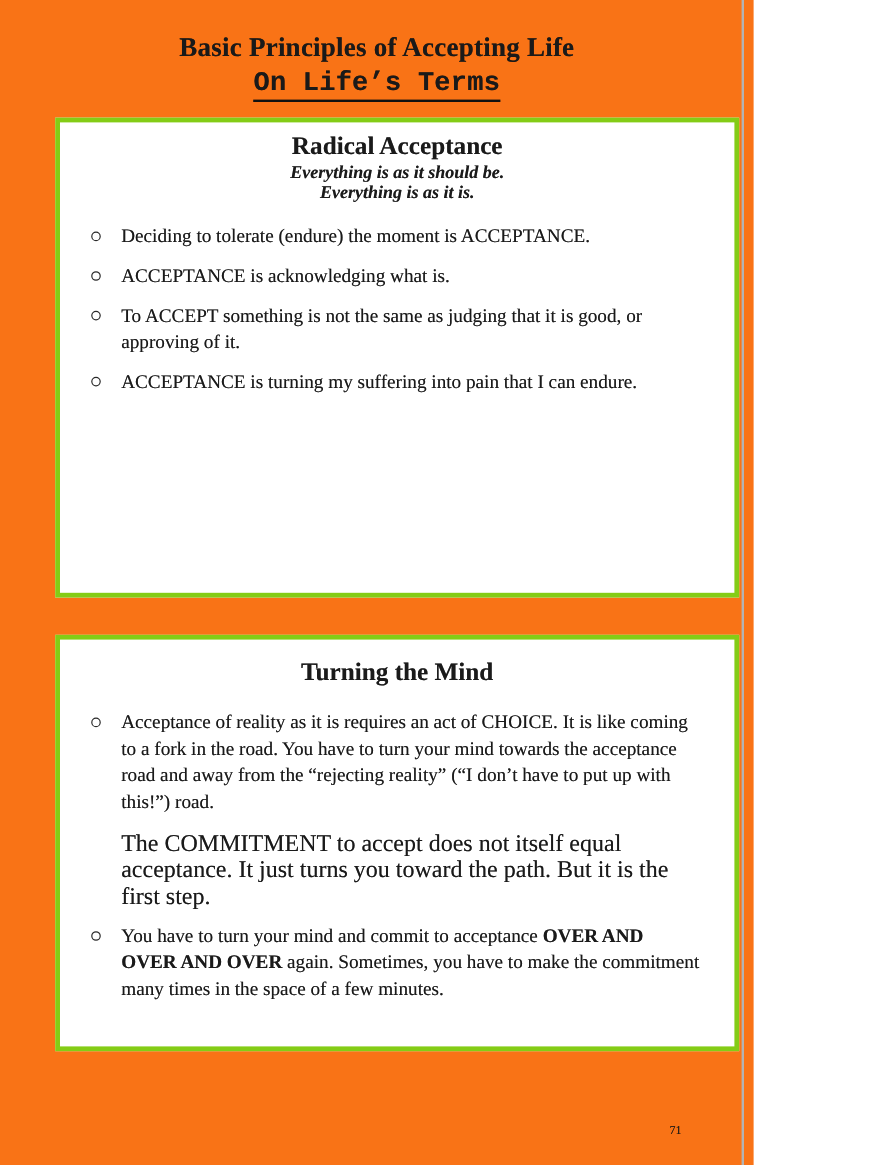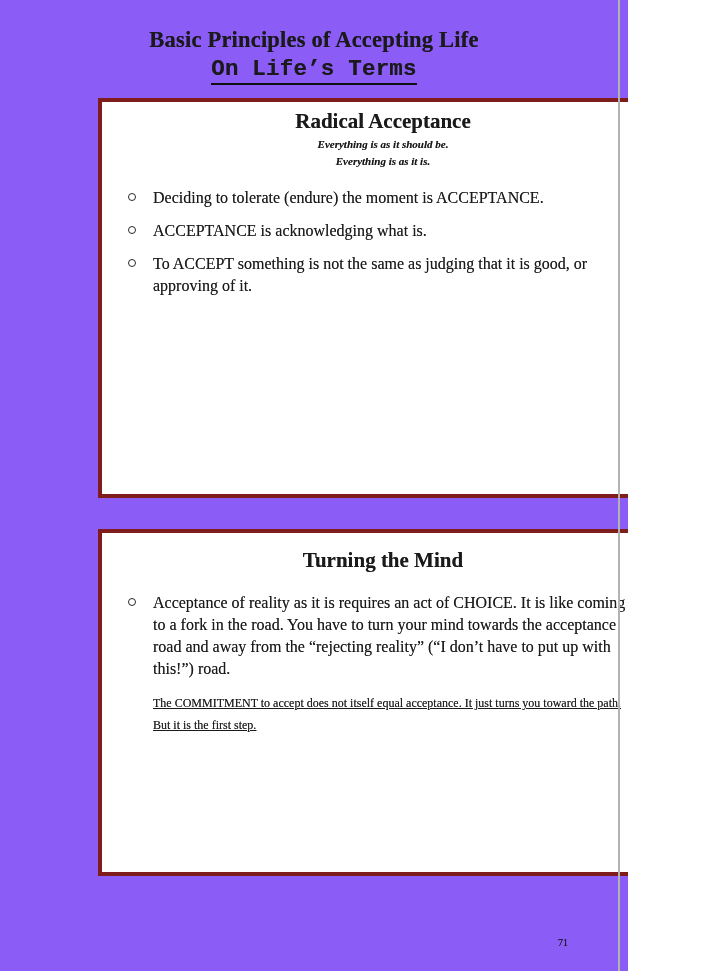--- a/index.html
+++ b/index.html
@@ -5,21 +5,21 @@
   * { margin: 0; padding: 0; box-sizing: border-box; }
   html, body { background: #ffffff; }
   body {
     font-family: "Liberation Serif", "DejaVu Serif", serif;
     color: #1a1a1a;
   }
   .page {
     position: relative;
     width: 628px;
     height: 971px;
-    background: #8b5cf6;
+    background: #f97316;
     overflow: hidden;
     text-shadow: 0 0 0.5px rgba(0,0,0,0.55); 
   }
   .scan-edge {
     position: absolute;
     top: 0;
     right: 8px;
     width: 2px;
     height: 100%;
     background: #b3b3b3;
@@ -34,22 +34,22 @@
     letter-spacing: 0.2px;
   }
   .doc-title .underlined {
     display: inline-block;
     border-bottom: 2.5px solid #111;
     padding-bottom: 0px;
     font-family: Liberation Mono, monospace;
   }
   .box {
     width: 570px;
-    margin-left: 98px;
-    border: 4px solid #7f1d1d;
+    margin-left: 46px;
+    border: 4px solid #84cc16;
     background: #ffffff;
     overflow: hidden;
   }
   .box-radical {
     margin-top: 13px;
     height: 400px;
     padding: 6px 0 0 0;
   }
   .box-turning {
     margin-top: 31px;
@@ -57,21 +57,21 @@
     padding: 14px 0 0 0;
   }
   .box-title {
     text-align: center;
     font-size: 21px;
     font-weight: bold;
     line-height: 26px;
   }
   .box-subtitle {
     text-align: center;
-    font-size: 11px;
+    font-size: 15px;
     font-weight: bold;
     font-style: italic;
     line-height: 17px;
     margin-top: 2px;
   }
   ul.bullets {
     list-style: none;
     margin-top: 17px;
     padding: 0 26px;
   }
@@ -90,23 +90,22 @@
     border: 1.6px solid #2a2a2a;
     border-radius: 50%;
     margin-top: 6px;
     margin-right: 17px;
     background: transparent;
     text-shadow: none;
   }
   .bullet-text { flex: 1 1 auto; }
   .continuation {
     margin: 12px 26px 12px 51px;
-    font-size: 12px;
+    font-size: 20px;
     line-height: 22px;
-    text-decoration: underline;
   }
   .page-number {
     position: absolute;
     right: 60px;
     bottom: 20px;
     font-size: 10px;
     line-height: 16px;
   }
   strong { font-weight: bold; }
 </style>
@@ -134,29 +133,39 @@
         <span class="bullet-text">Deciding to tolerate (endure) the moment is ACCEPTANCE.</span>
       </li>
       <li class="bullet">
         <span class="bullet-marker"></span>
         <span class="bullet-text">ACCEPTANCE is acknowledging what is.</span>
       </li>
       <li class="bullet">
         <span class="bullet-marker"></span>
         <span class="bullet-text">To ACCEPT something is not the same as judging that it is good, or approving of it.</span>
       </li>
+      <li class="bullet">
+        <span class="bullet-marker"></span>
+        <span class="bullet-text">ACCEPTANCE is turning my suffering into pain that I can endure.</span>
+      </li>
     </ul>
   </section>
 
   <section class="box box-turning">
     <h2 class="box-title">Turning the Mind</h2>
     <ul class="bullets">
       <li class="bullet">
         <span class="bullet-marker"></span>
         <span class="bullet-text">Acceptance of reality as it is requires an act of CHOICE.  It is like coming to a fork in the road.  You have to turn your mind towards the acceptance road and away from the “rejecting reality” (“I don’t have to put up with this!”) road.</span>
       </li>
     </ul>
     <p class="continuation">The COMMITMENT to accept does not itself equal acceptance.  It just turns you toward the path.  But it is the first step.</p>
+    <ul class="bullets" style="margin-top:0;">
+      <li class="bullet">
+        <span class="bullet-marker"></span>
+        <span class="bullet-text"><span>You have to turn your mind and commit to acceptance </span><strong>OVER AND OVER AND OVER</strong><span> again.  Sometimes, you have to make the commitment many times in the space of a few minutes.</span></span>
+      </li>
+    </ul>
   </section>
 
   <div class="page-number">71</div>
 
 </div>
 
 </body></html>

